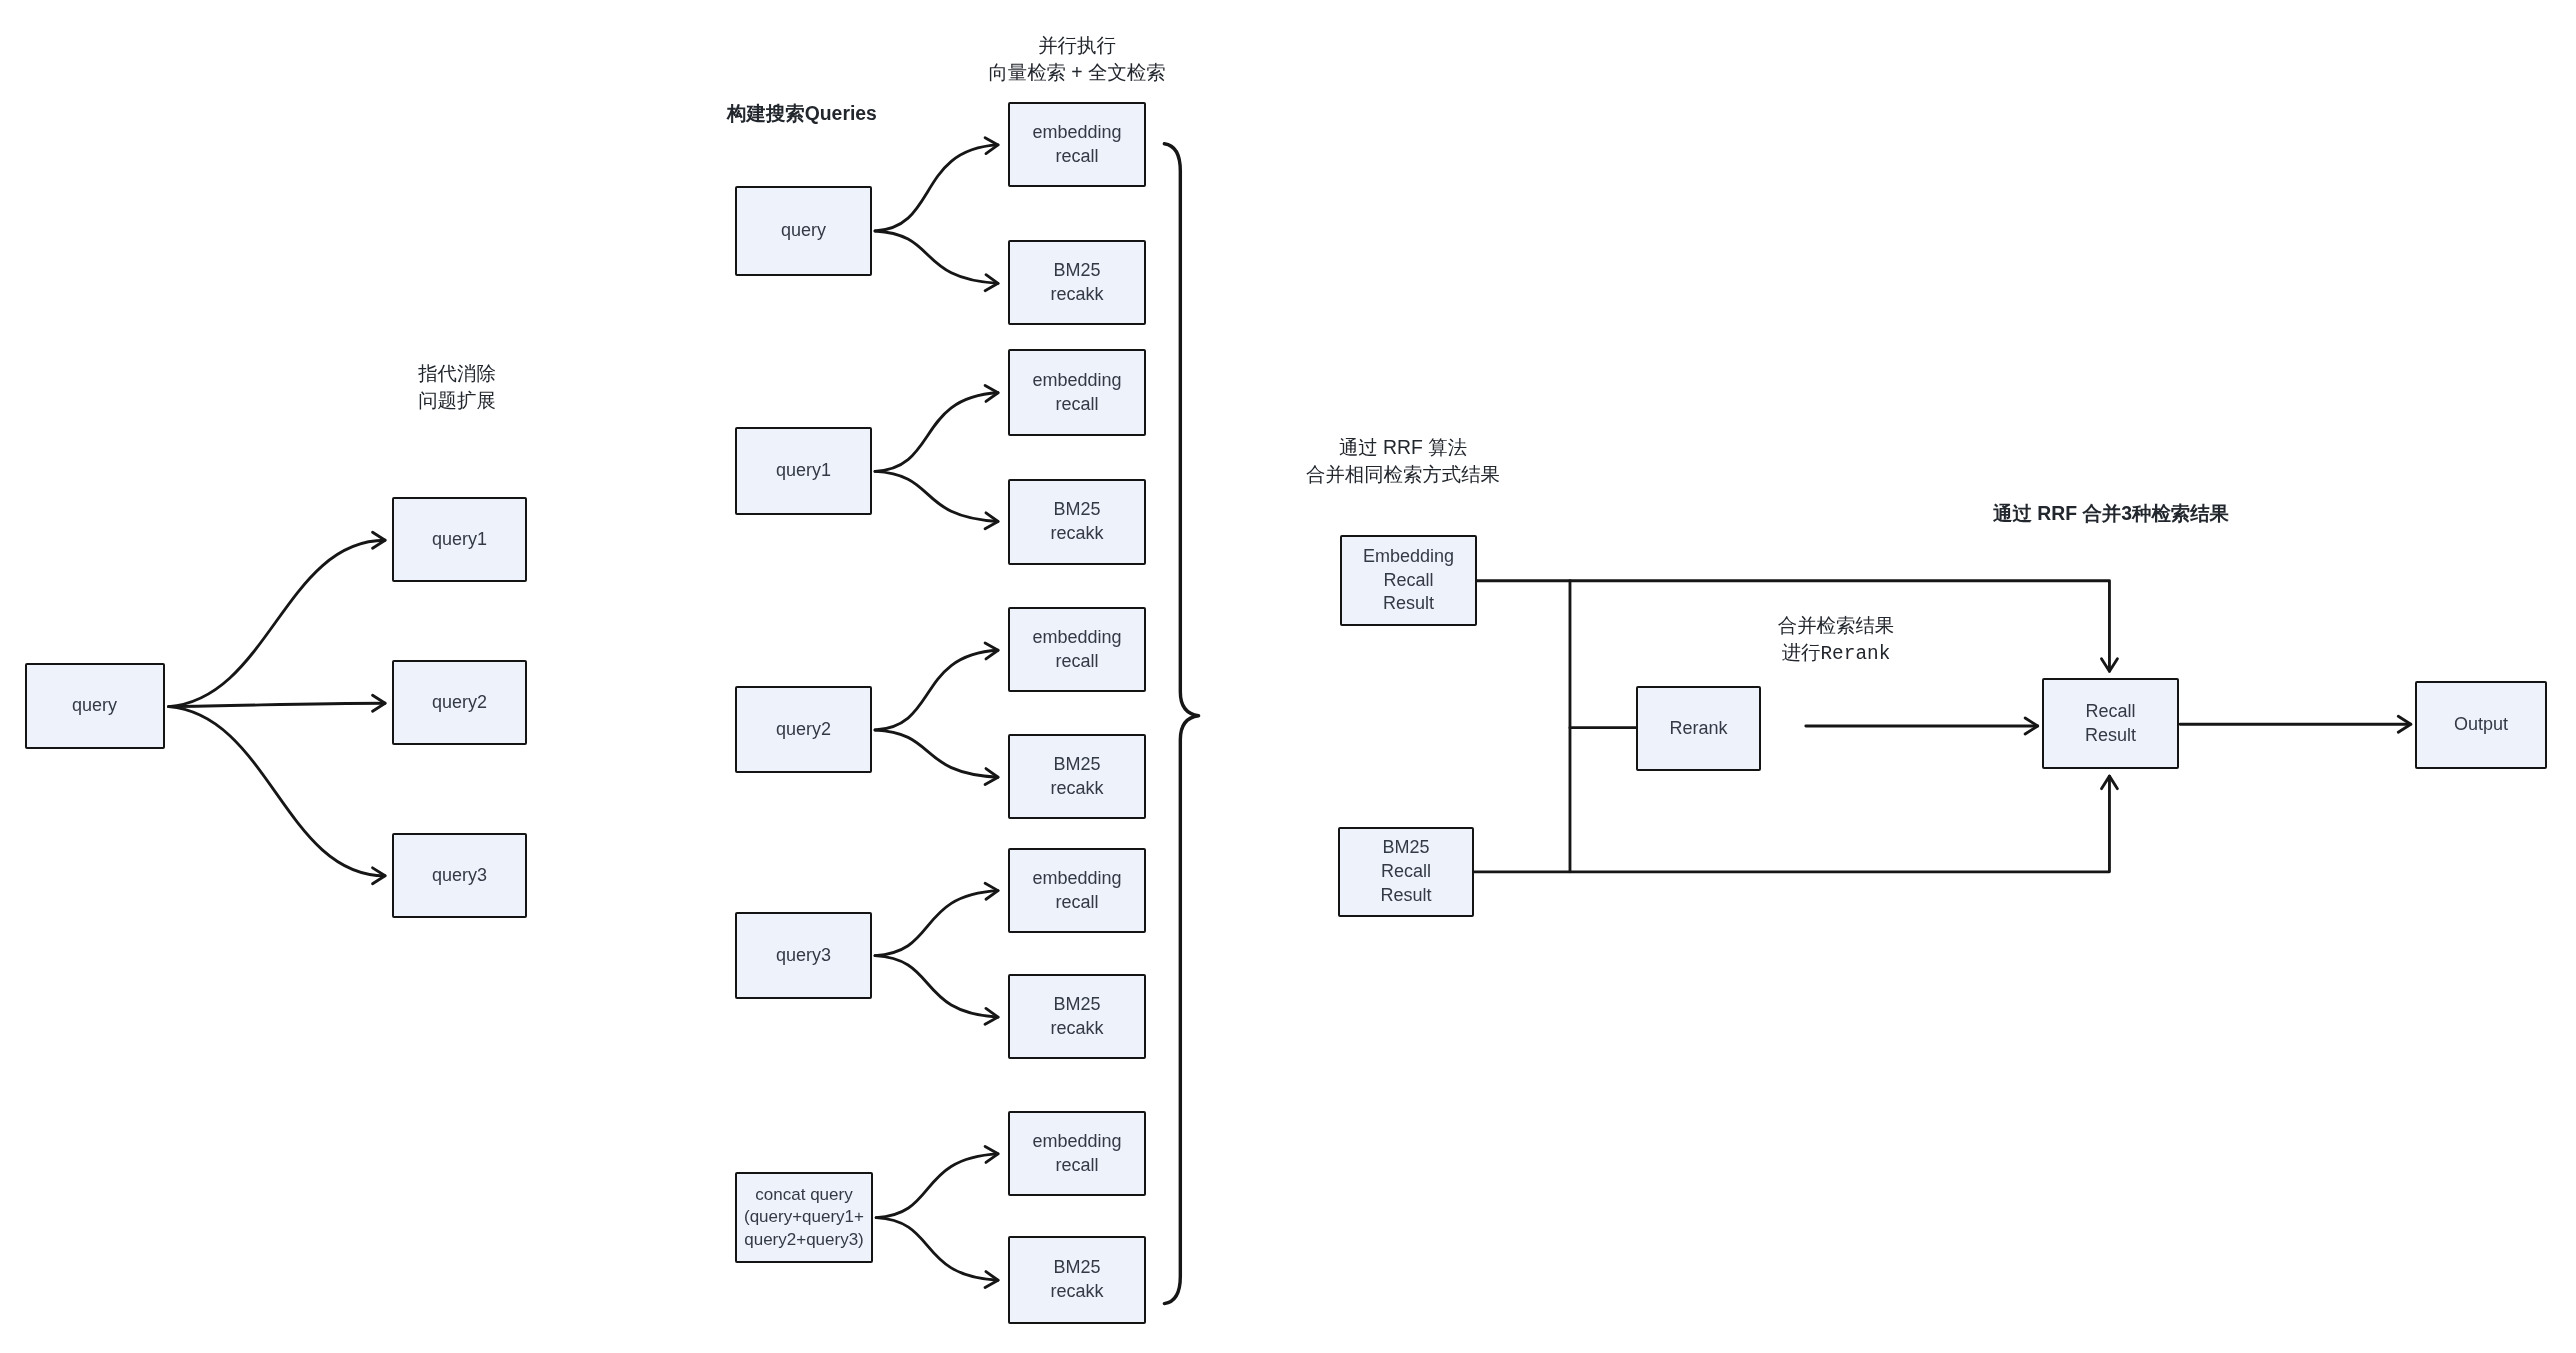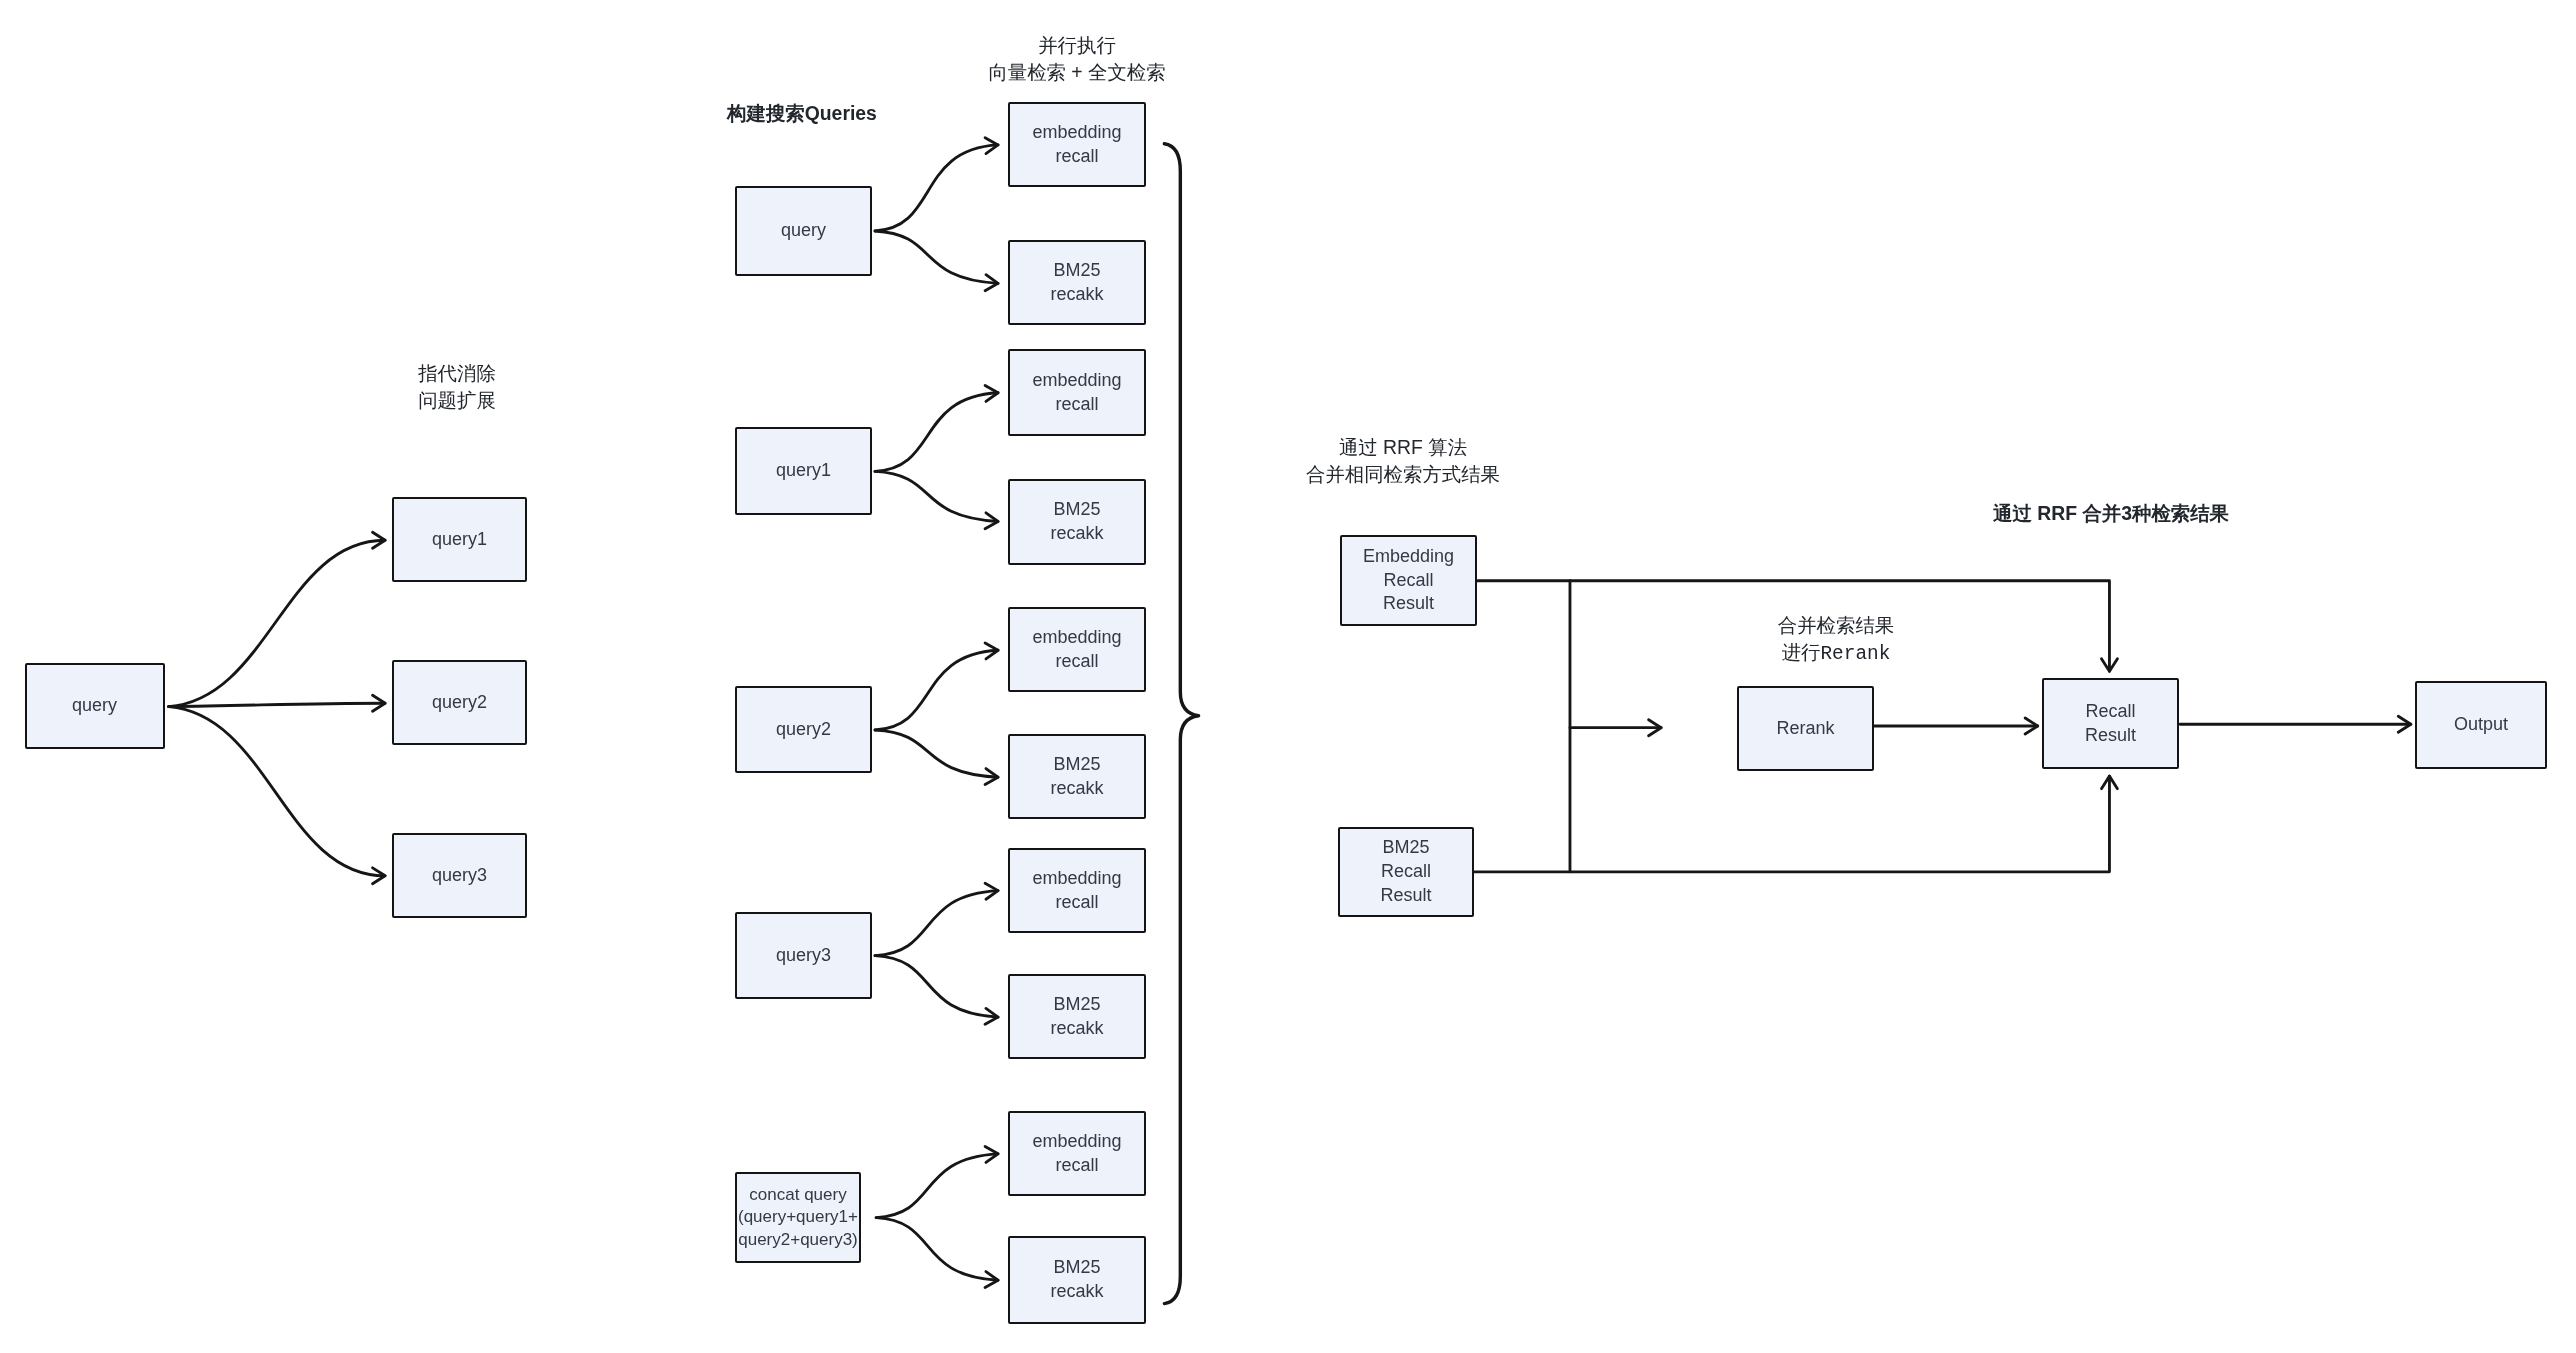--- a/index.html
+++ b/index.html
@@ -96,33 +96,33 @@
 recall</div>
   <div class="node" style="left:1008px;top:734px;width:138px;height:85px;">BM25
 recakk</div>
 
   <div class="node" style="left:735px;top:912px;width:137px;height:87px;">query3</div>
   <div class="node" style="left:1008px;top:848px;width:138px;height:85px;">embedding
 recall</div>
   <div class="node" style="left:1008px;top:974px;width:138px;height:85px;">BM25
 recakk</div>
 
-  <div class="node small-text" style="left:735px;top:1172px;width:126px;height:91px;">concat query
+  <div class="node small-text" style="left:735px;top:1172px;width:138px;height:91px;">concat query
 (query+query1+
 query2+query3)</div>
   <div class="node" style="left:1008px;top:1111px;width:138px;height:85px;">embedding
 recall</div>
   <div class="node" style="left:1008px;top:1236px;width:138px;height:88px;">BM25
 recakk</div>
 
   <div class="node" style="left:1340px;top:535px;width:137px;height:91px;">Embedding
 Recall
 Result</div>
   <div class="node" style="left:1338px;top:827px;width:136px;height:90px;">BM25
 Recall
 Result</div>
-  <div class="node" style="left:1737px;top:686px;width:137px;height:85px;">Rerank</div>
+  <div class="node" style="left:1636px;top:686px;width:125px;height:85px;">Rerank</div>
   <div class="node" style="left:2042px;top:678px;width:137px;height:91px;">Recall
 Result</div>
   <div class="node" style="left:2415px;top:681px;width:132px;height:88px;">Output</div>
 
 </div>
 
 
 </body></html>

